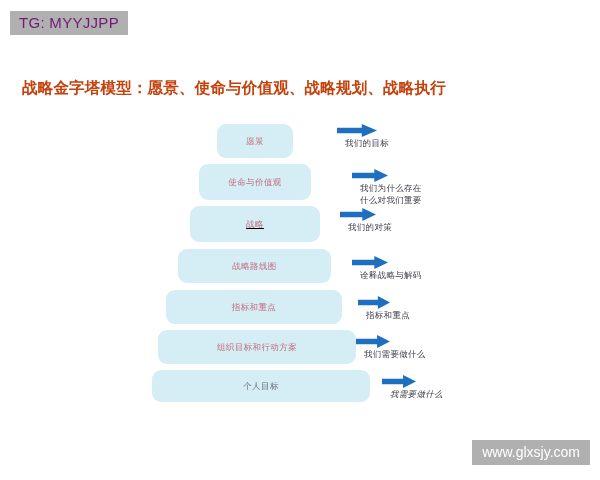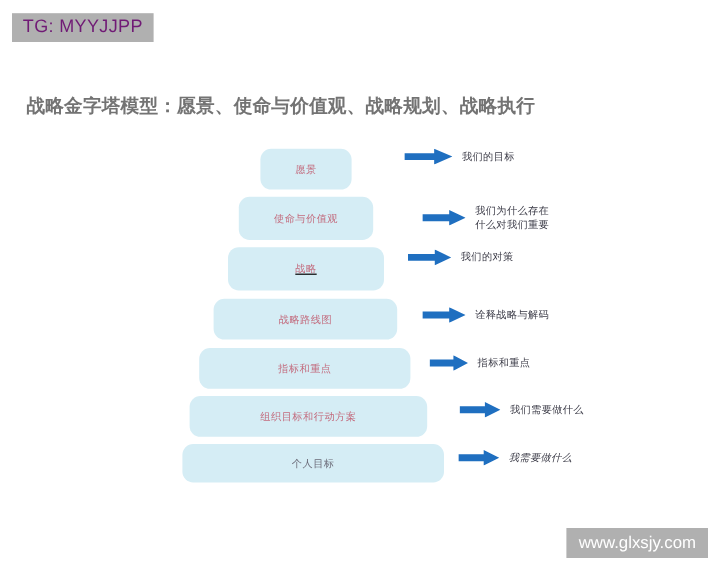--- a/index.html
+++ b/index.html
@@ -36,21 +36,21 @@
     white-space: nowrap;
   }
 
   
   #title {
     position: absolute;
     left: 22px;
     top: 78px;
     font-size: 15.5px;
     font-weight: bold;
-    color: #737373;
+    color: #c2410c;
     letter-spacing: 0.2px;
     white-space: nowrap;
   }
 
   
   #pyramid {
     position: absolute;
     left: 0;
     top: 0;
     width: 600px;
@@ -73,21 +73,22 @@
     line-height: 1;
   }
   .tier-label.dark {
     color: #6b6b78;
   }
 
   
   .annotation {
     position: absolute;
     display: flex;
-    align-items: center;
+    align-items: flex-start;
+    flex-direction: column;
   }
   .arrow-icon {
     display: block;
     flex: 0 0 auto;
   }
   .annotation-text {
     font-size: 8.5px;
     color: #3a3a46;
     line-height: 1.45;
     white-space: pre-line;
@@ -166,21 +167,21 @@
           <path d="M0,3.6400000000000006 L22.32,3.6400000000000006 L22.32,0 L36,6.5 L22.32,13 L22.32,9.36 L0,9.36 Z" fill="#1f6fc0"></path>
         </svg>
         <span class="annotation-text">诠释战略与解码</span>
       </div>
       <div class="annotation" style="left: 358px; top: 296px;">
         <svg width="32" height="13" viewBox="0 0 32 13" class="arrow-icon">
           <path d="M0,3.6400000000000006 L19.84,3.6400000000000006 L19.84,0 L32,6.5 L19.84,13 L19.84,9.36 L0,9.36 Z" fill="#1f6fc0"></path>
         </svg>
         <span class="annotation-text">指标和重点</span>
       </div>
-      <div class="annotation" style="left: 373px; top: 335px; padding-left: 10px;">
+      <div class="annotation" style="left: 356px; top: 335px;">
         <svg width="34" height="13" viewBox="0 0 34 13" class="arrow-icon">
           <path d="M0,3.6400000000000006 L21.08,3.6400000000000006 L21.08,0 L34,6.5 L21.08,13 L21.08,9.36 L0,9.36 Z" fill="#1f6fc0"></path>
         </svg>
         <span class="annotation-text">我们需要做什么</span>
       </div>
       <div class="annotation" style="left: 382px; top: 375px; font-style: italic;">
         <svg width="34" height="13" viewBox="0 0 34 13" class="arrow-icon">
           <path d="M0,3.6400000000000006 L21.08,3.6400000000000006 L21.08,0 L34,6.5 L21.08,13 L21.08,9.36 L0,9.36 Z" fill="#1f6fc0"></path>
         </svg>
         <span class="annotation-text">我需要做什么</span>

